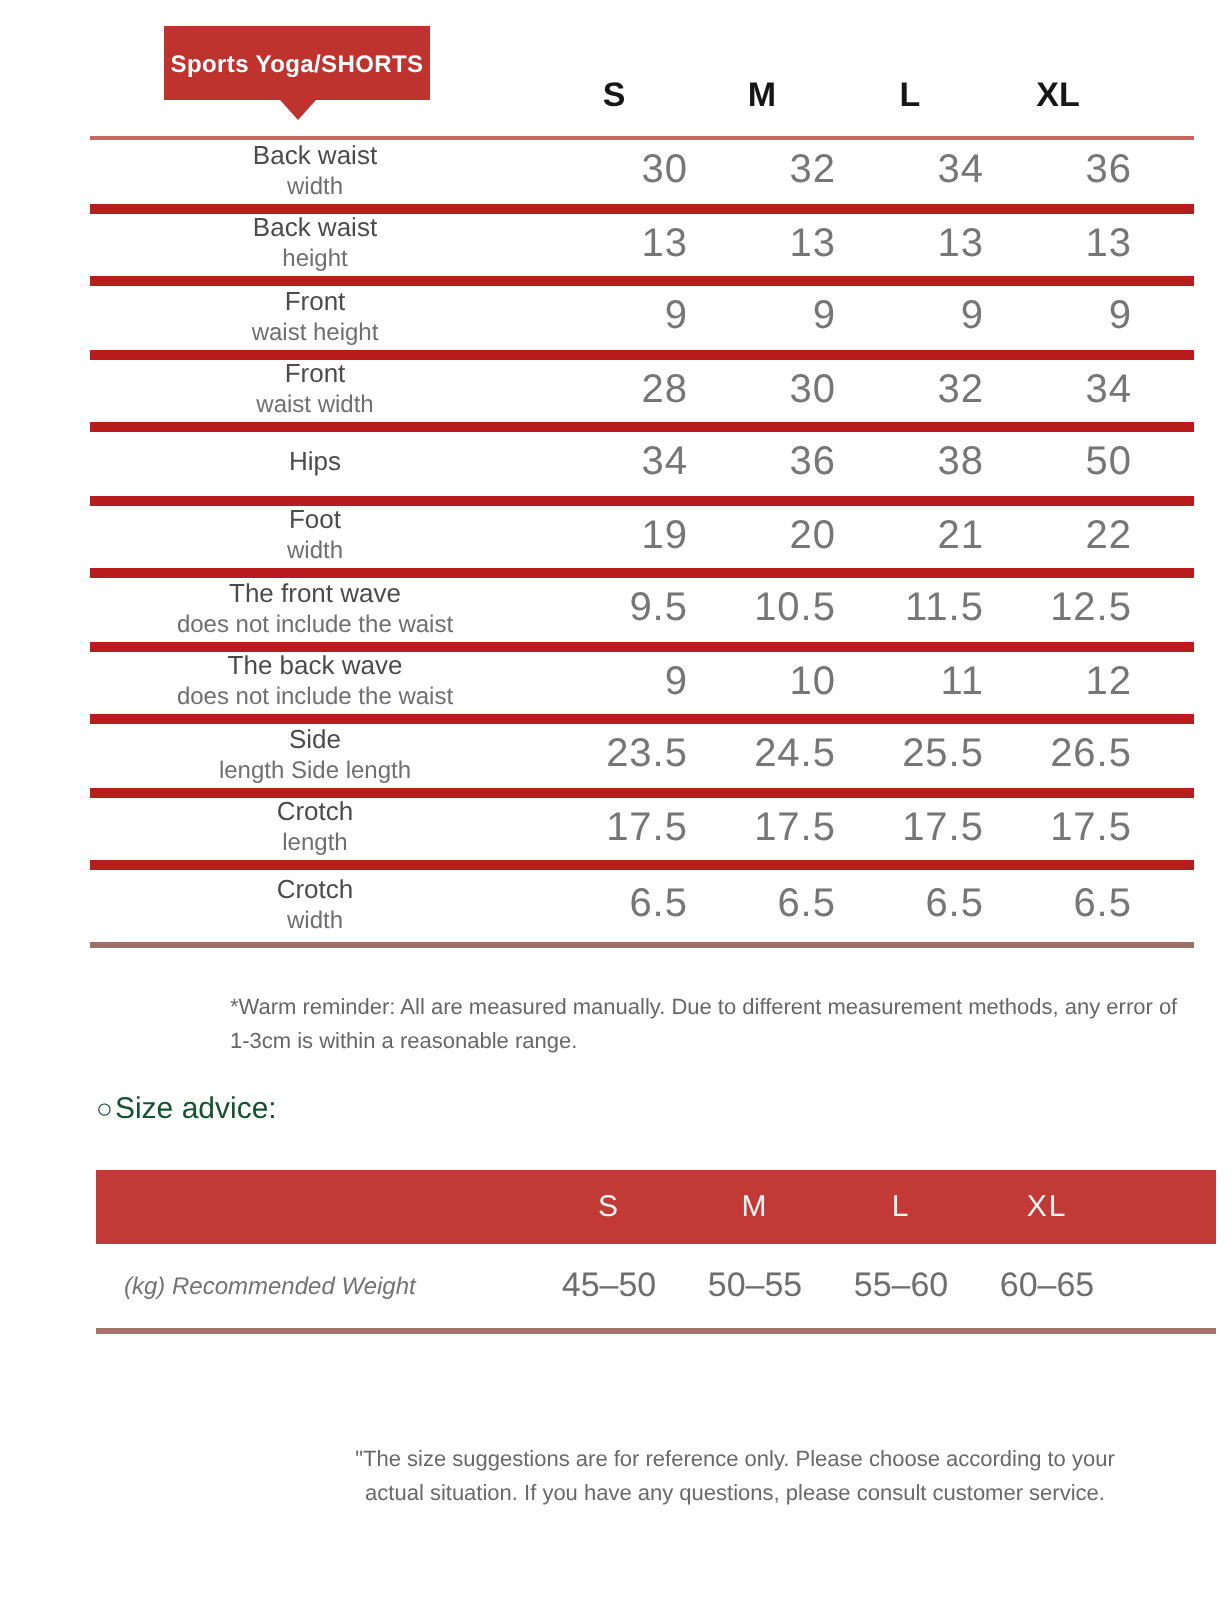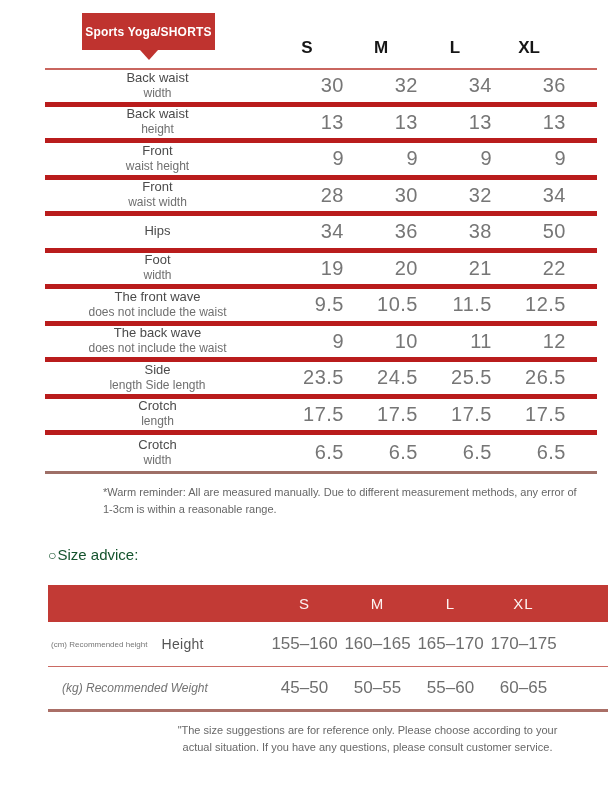--- a/index.html
+++ b/index.html
@@ -28,21 +28,21 @@
   .szh { text-align:center; font-size:17px; font-weight:700; color:#161616; padding-bottom:10px; }
   .t1-row { height:36.5px; border-bottom:5px solid #b91c1c; }
   .t1-row:last-child { border-bottom:3px solid #9e6f67; height:38.5px; }
   .lbl { text-align:center; }
   .l1 { font-size:13px; color:#4b4b4b; line-height:1.15; }
   .l2 { font-size:12px; color:#6f6f6f; line-height:1.25; }
   .val { text-align:right; font-size:20px; font-weight:400; color:#767676; letter-spacing:0.5px; }
 
   .note1 {
     position:absolute; left:103px; top:484px; width:480px;
-    font-size:11px; color:#666; line-height:1.5; margin:0;
+    font-size:11px; color:#666; line-height:1.5; margin:12px;
   }
 
   
   .advice-heading { position:absolute; left:48px; top:546px; font-size:15px; color:#14532d; }
   .advice-heading .circle { font-size:14px; margin-right:1px; }
 
   .table2 { position:absolute; left:48px; top:585px; width:560px; }
   .grid2 { display:grid; grid-template-columns:220px 73px 73px 73px 73px 1fr; align-items:center; }
   .banner { height:37px; background:#c23a35; }
   .szb { text-align:center; color:#fdf3f2; font-size:15px; letter-spacing:1px; }
@@ -220,31 +220,20 @@
   <div class="table2">
     <div class="grid2 banner">
       <div></div>
       <div class="szb">S</div>
       <div class="szb">M</div>
       <div class="szb">L</div>
       <div class="szb">XL</div>
       <div></div>
     </div>
 
-    <div class="grid2 t2-row row-height">
-      <div class="lbl2">
-        <span class="tiny">(cm) Recommended height</span>
-        <span class="big">Height</span>
-      </div>
-      <div class="val2">155–160</div>
-      <div class="val2">160–165</div>
-      <div class="val2">165–170</div>
-      <div class="val2">170–175</div>
-      <div></div>
-    </div>
 
     <div class="grid2 t2-row row-weight">
       <div class="lbl2">
         <span class="med">(kg) Recommended Weight</span>
       </div>
       <div class="val2">45–50</div>
       <div class="val2">50–55</div>
       <div class="val2">55–60</div>
       <div class="val2">60–65</div>
       <div></div>

